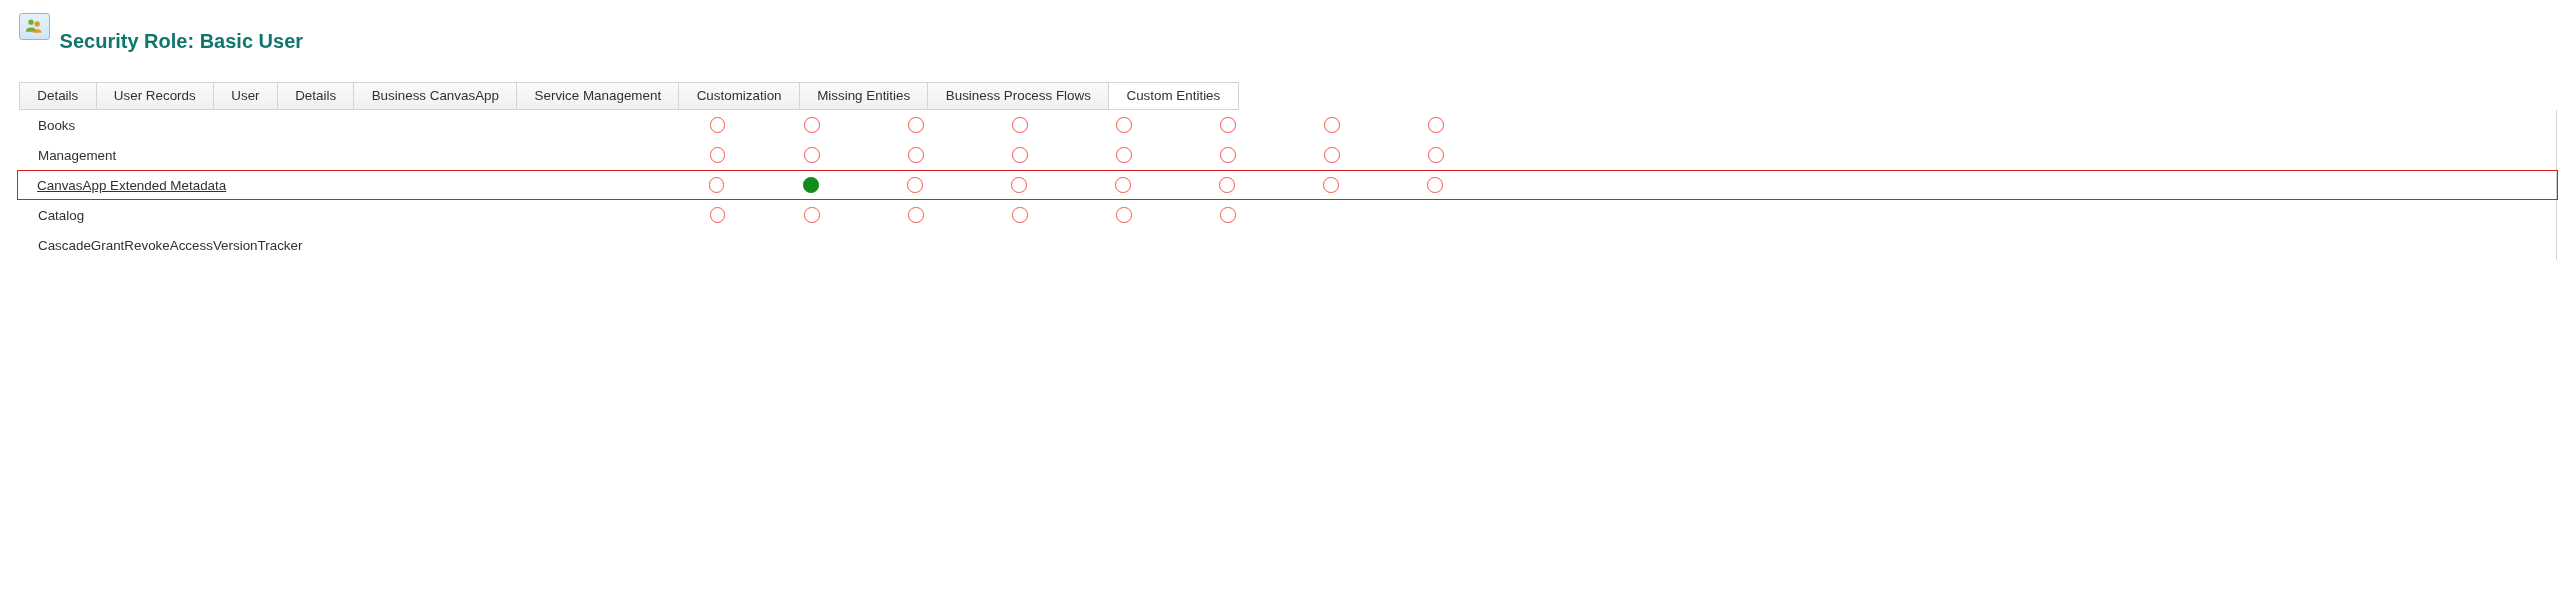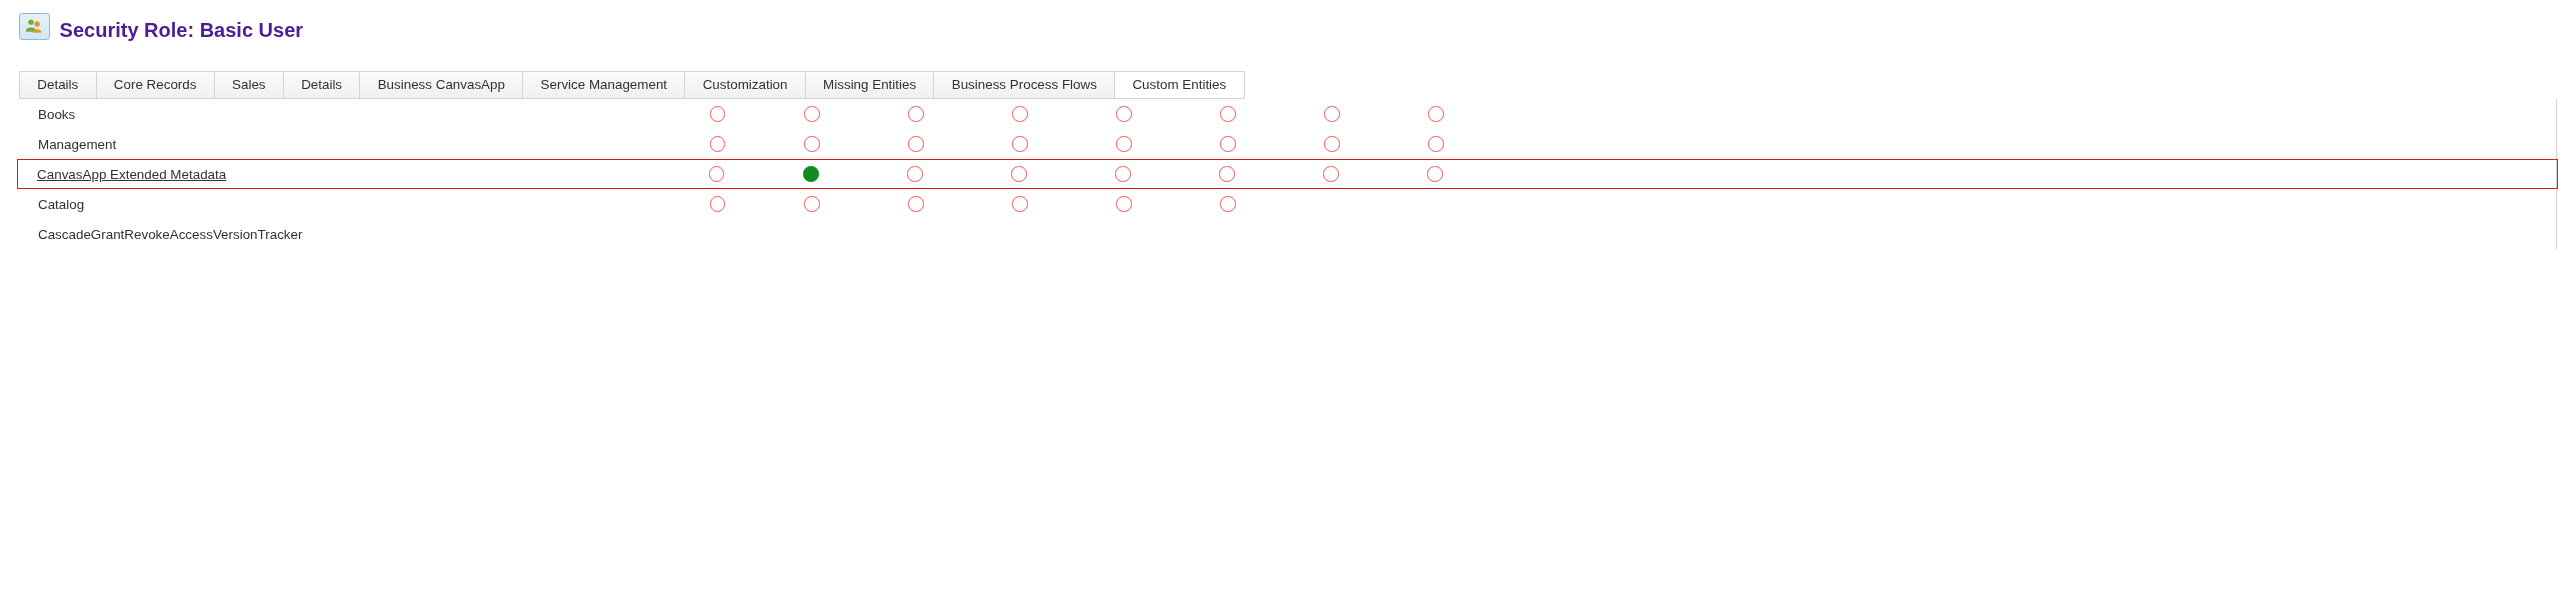--- a/index.html
+++ b/index.html
@@ -33,22 +33,22 @@
       position: relative;
       margin-top: 3.8px;
     }
     .header-icon svg {
       width: 23px;
       height: 21px;
     }
     .page-title {
       font-size: 20px;
       font-weight: 700;
-      color: #4c1d95;
-      margin-top: 9px;
+      color: #0f766e;
+      margin-top: 20px;
     }
     .tabs {
       display: flex;
       border-top: 1px solid #d4d4d4;
       border-bottom: 1px solid #d4d4d4;
       border-left: 1px solid #d4d4d4;
       margin-left: 0px;
       background: #f5f5f5;
       background: linear-gradient(#fafafa, #f0f0f0);
       width: fit-content;
@@ -129,22 +129,22 @@
       <circle cx="15" cy="9" r="3" fill="#e09a24"></circle>
       <path d="M2 18 Q2 13 8 13 Q14 13 14 18 Z" fill="#7aa838"></path>
       <path d="M10 19 Q10 15 15 15 Q20 15 20 19 Z" fill="#e09a24"></path>
     </svg>
   </div>
   <h1 class="page-title">Security Role: Basic User</h1>
 </div>
 
 <div class="tabs">
   <div class="tab">Details</div>
-  <div class="tab">Core Records</div>
-  <div class="tab">Sales</div>
+  <div class="tab">User Records</div>
+  <div class="tab">User</div>
   <div class="tab">Details</div>
   <div class="tab">Business CanvasApp</div>
   <div class="tab">Service Management</div>
   <div class="tab">Customization</div>
   <div class="tab">Missing Entities</div>
   <div class="tab">Business Process Flows</div>
   <div class="tab tab-active">Custom Entities</div>
 </div>
 
 <div class="grid-wrapper" id="grid">

